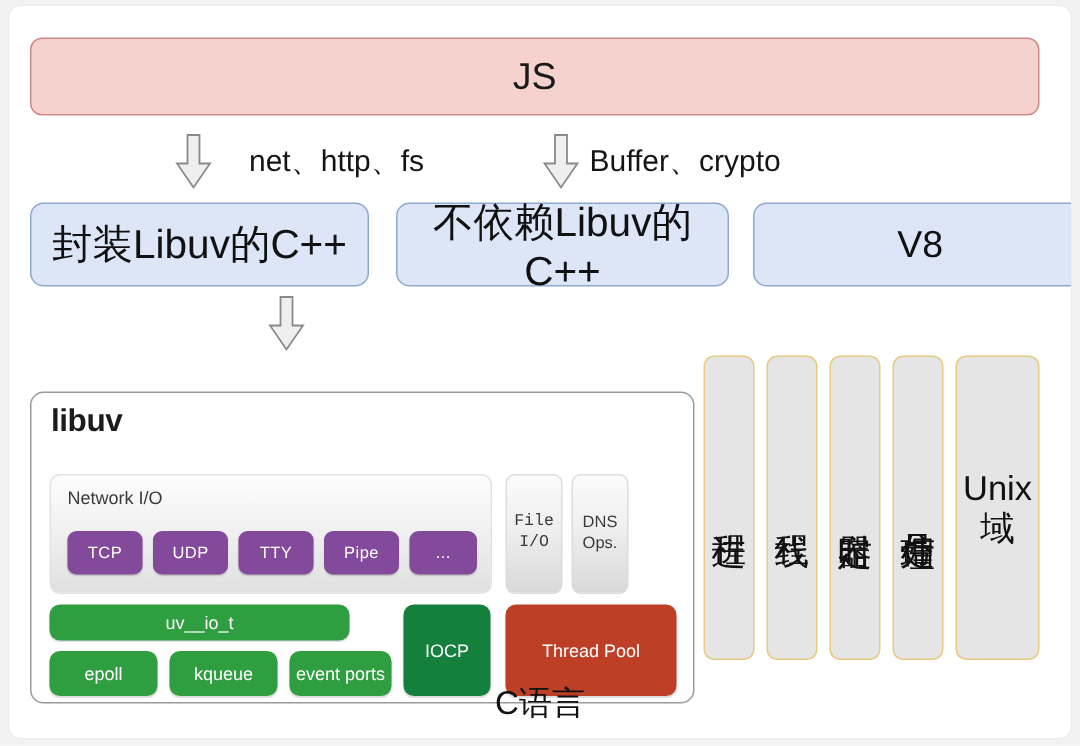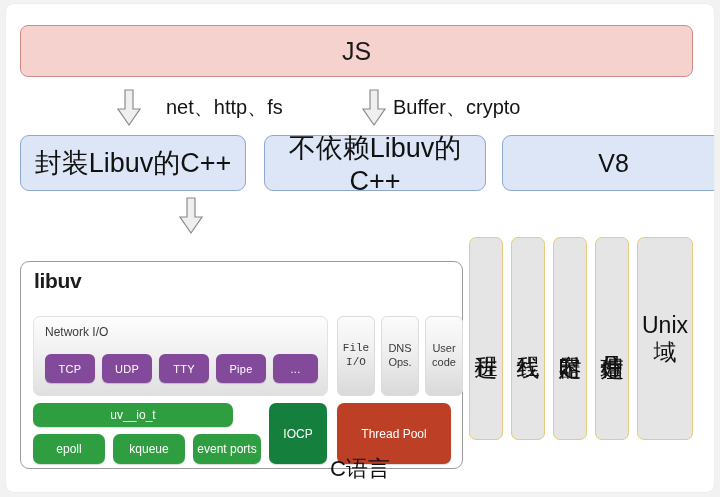--- a/index.html
+++ b/index.html
@@ -298,26 +298,20 @@
         <div>File</div>
         <div>I/O</div>
       </div>
     </div>
     <div class="gray-col" id="gray-col-1">
       <div>
         <div>DNS</div>
         <div>Ops.</div>
       </div>
     </div>
-    <div class="gray-col" id="gray-col-2">
-      <div>
-        <div>User</div>
-        <div>code</div>
-      </div>
-    </div>
 
     <div class="flat-chip green" id="chip-uvio">
       <span>uv__io_t</span>
     </div>
     <div class="flat-chip green" id="chip-epoll">
       <span>epoll</span>
     </div>
     <div class="flat-chip green" id="chip-kqueue">
       <span>kqueue</span>
     </div>

